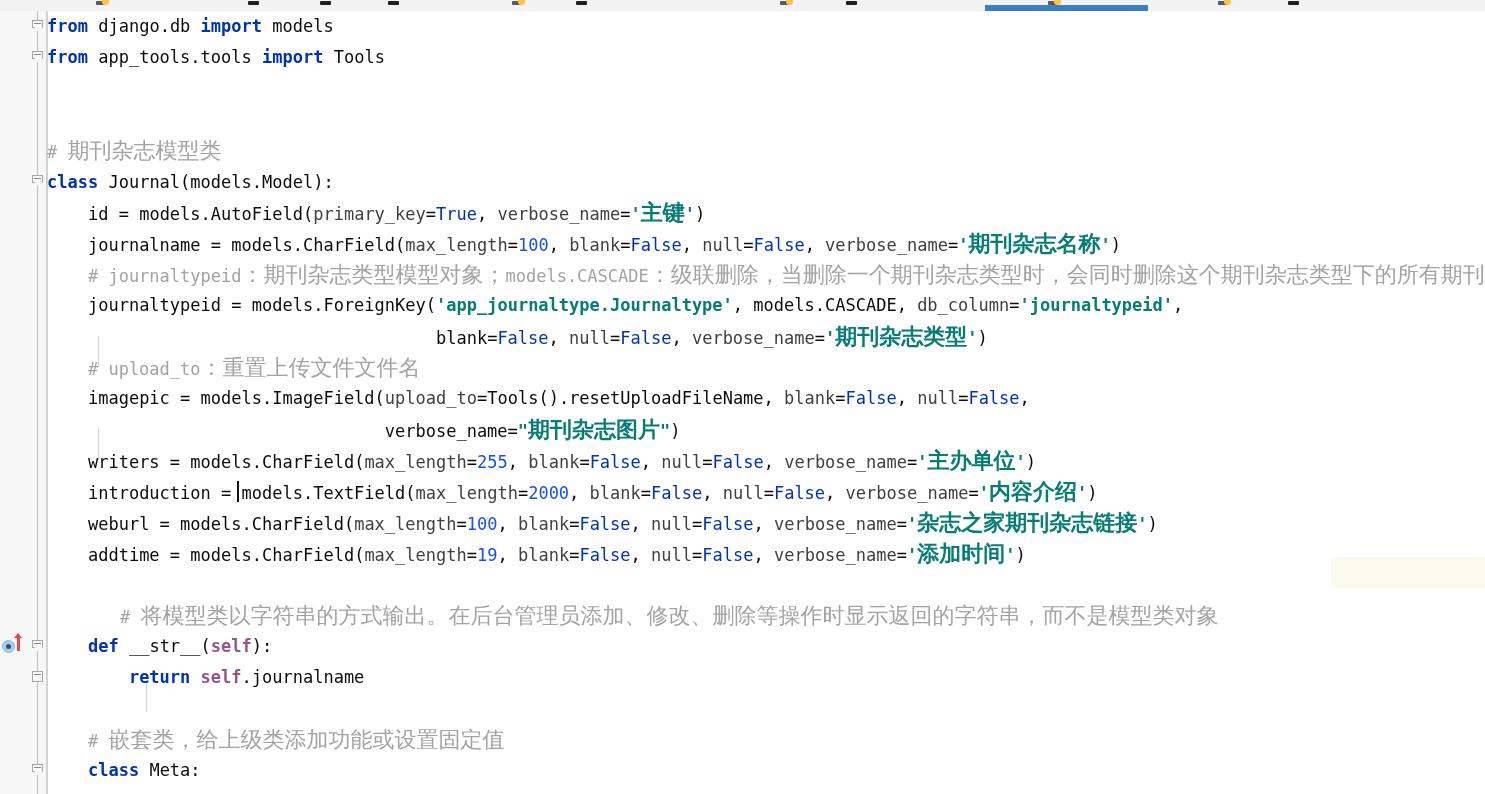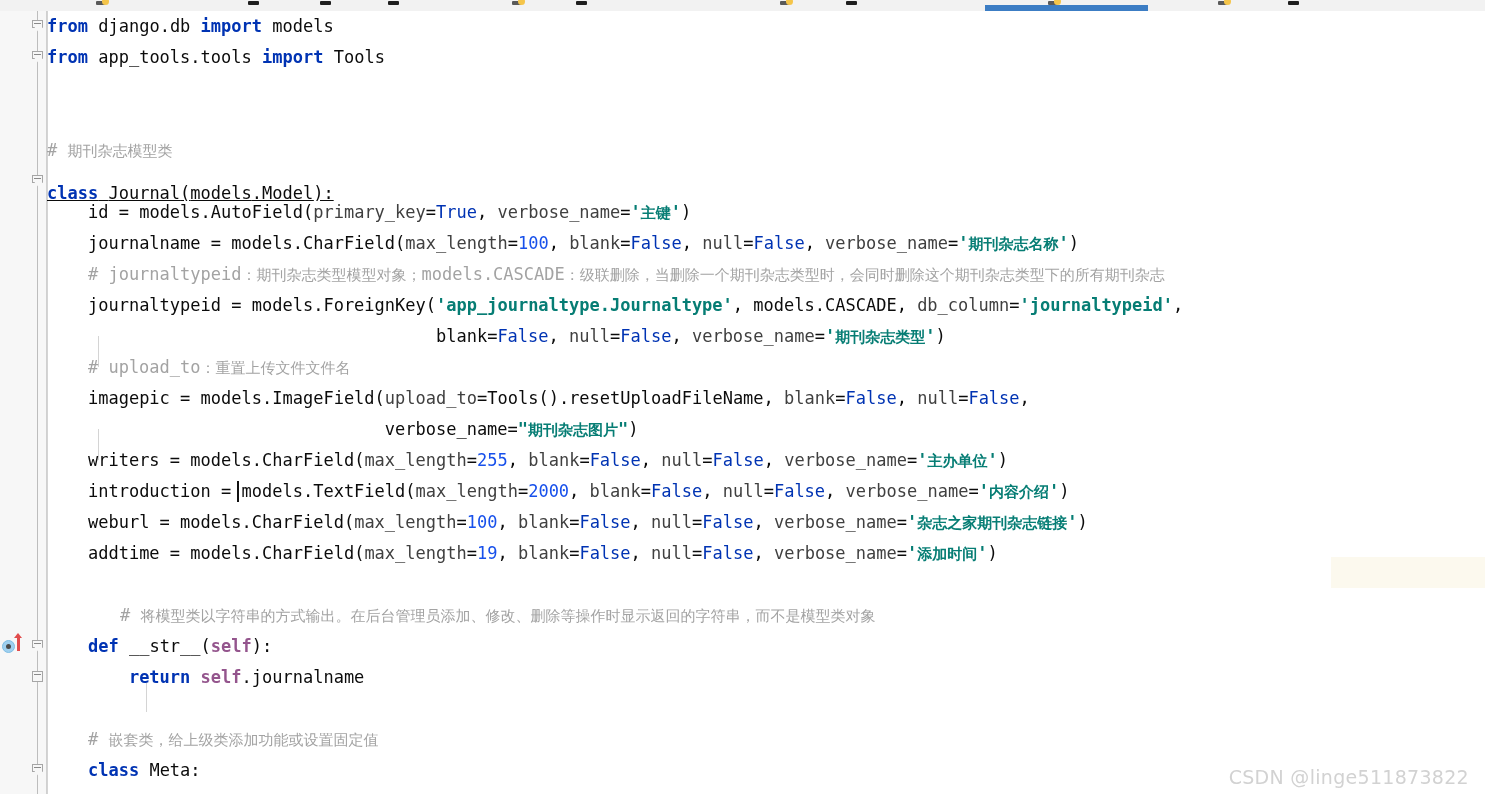--- a/index.html
+++ b/index.html
@@ -58,21 +58,21 @@
   
   .kw{color:#0033b3;font-weight:bold;}
   .kw-soft{color:#0033b3;}
   .num{color:#1750eb;text-align:right;}
   .str{color:#067d74;font-weight:bold;}
   .kwarg{color:#404040;}
   .cmt{color:#a3a3a3;}
   .self{color:#94558d;font-weight:bold;}
   .plain{color:#0b0b0b;}
 
-  .cn{font-family:Liberation Sans, sans-serif;font-size:15px;margin-top:26px;}
+  .cn{font-family:Liberation Sans, sans-serif;font-size:22px;margin-top:26px;}
 
   .watermark{position:absolute;right:16px;bottom:6px;color:#d2d2d2;font-size:19px;
              font-family:"DejaVu Sans","Liberation Sans",sans-serif;letter-spacing:.3px;}
 </style>
 </head>
 <body>
 
 <div class="toolbar">
   <div id="toolbar-icons">
       <div class="tb-icon" style="left: 96px;">
@@ -168,21 +168,21 @@
         <div class="indent-guide" style="left: 51px; top: 325px; height: 31px;"></div>
         <div class="indent-guide" style="left: 51px; top: 418px; height: 31px;"></div>
         <div class="indent-guide" style="left: 99px; top: 670px; height: 31px;"></div>
       </div>
     <div id="code-lines">
         <div class="line" style="top: 0px; left: 0px;"><span class="kw">from</span> <span class="plain">django</span>.<span class="plain">db</span> <span class="kw">import</span> <span class="plain">models</span></div>
         <div class="line" style="top: 31px; left: 0px;"><span class="kw">from</span> <span class="plain">app_tools</span>.<span class="plain">tools</span> <span class="kw">import</span> <span class="plain">Tools</span></div>
         <div class="line" style="top: 62px; left: 0px;"></div>
         <div class="line" style="top: 93px; left: 0px;"></div>
         <div class="line" style="top: 124px; left: 0px;"><span class="cmt"># <span class="cn">期刊杂志模型类</span></span></div>
-        <div class="line" style="top: 167px; left: 0px; text-decoration: underline;"><span class="kw">class</span> <span class="plain">Journal</span>(<span class="plain">models</span>.<span class="plain">Model</span>):</div>
+        <div class="line" style="top: 156px; left: 0px;"><span class="kw">class</span> <span class="plain">Journal</span>(<span class="plain">models</span>.<span class="plain">Model</span>):</div>
         <div class="line" style="top: 186px; left: 0px;">    <span class="plain">id</span> = <span class="plain">models</span>.<span class="plain">AutoField</span>(<span class="kwarg">primary_key</span>=<span class="kw-soft">True</span>, <span class="kwarg">verbose_name</span>=<span class="str">'<span class="cn">主键</span>'</span>)</div>
         <div class="line" style="top: 217px; left: 0px;">    <span class="plain">journalname</span> = <span class="plain">models</span>.<span class="plain">CharField</span>(<span class="kwarg">max_length</span>=<span class="num">100</span>, <span class="kwarg">blank</span>=<span class="kw-soft">False</span>, <span class="kwarg">null</span>=<span class="kw-soft">False</span>, <span class="kwarg">verbose_name</span>=<span class="str">'<span class="cn">期刊杂志名称</span>'</span>)</div>
         <div class="line" style="top: 248px; left: 0px;"><span class="cmt">    # journaltypeid<span class="cn">：期刊杂志类型模型对象；</span>models.CASCADE<span class="cn">：级联删除，当删除一个期刊杂志类型时，会同时删除这个期刊杂志类型下的所有期刊杂志</span></span></div>
         <div class="line" style="top: 279px; left: 0px;">    <span class="plain">journaltypeid</span> = <span class="plain">models</span>.<span class="plain">ForeignKey</span>(<span class="str">'app_journaltype.Journaltype'</span>, <span class="plain">models</span>.<span class="plain">CASCADE</span>, <span class="kwarg">db_column</span>=<span class="str">'journaltypeid'</span>,</div>
         <div class="line" style="top: 310px; left: 0px;">                                      <span class="plain">blank</span>=<span class="kw-soft">False</span>, <span class="kwarg">null</span>=<span class="kw-soft">False</span>, <span class="kwarg">verbose_name</span>=<span class="str">'<span class="cn">期刊杂志类型</span>'</span>)</div>
         <div class="line" style="top: 341px; left: 0px;"><span class="cmt">    # upload_to<span class="cn">：重置上传文件文件名</span></span></div>
         <div class="line" style="top: 372px; left: 0px;">    <span class="plain">imagepic</span> = <span class="plain">models</span>.<span class="plain">ImageField</span>(<span class="kwarg">upload_to</span>=<span class="plain">Tools</span>().<span class="plain">resetUploadFileName</span>, <span class="kwarg">blank</span>=<span class="kw-soft">False</span>, <span class="kwarg">null</span>=<span class="kw-soft">False</span>,</div>
         <div class="line" style="top: 403px; left: 0px;">                                 <span class="plain">verbose_name</span>=<span class="str">"<span class="cn">期刊杂志图片</span>"</span>)</div>
         <div class="line" style="top: 434px; left: 0px;">    <span class="plain">writers</span> = <span class="plain">models</span>.<span class="plain">CharField</span>(<span class="kwarg">max_length</span>=<span class="num">255</span>, <span class="kwarg">blank</span>=<span class="kw-soft">False</span>, <span class="kwarg">null</span>=<span class="kw-soft">False</span>, <span class="kwarg">verbose_name</span>=<span class="str">'<span class="cn">主办单位</span>'</span>)</div>
         <div class="line" style="top: 465px; left: 0px;">    <span class="plain">introduction</span> = <span class="plain">models</span>.<span class="plain">TextField</span>(<span class="kwarg">max_length</span>=<span class="num">2000</span>, <span class="kwarg">blank</span>=<span class="kw-soft">False</span>, <span class="kwarg">null</span>=<span class="kw-soft">False</span>, <span class="kwarg">verbose_name</span>=<span class="str">'<span class="cn">内容介绍</span>'</span>)</div>
@@ -192,14 +192,13 @@
         <div class="line" style="top: 589px; left: 0px; padding-left: 32px;"><span class="cmt">    # <span class="cn">将模型类以字符串的方式输出。在后台管理员添加、修改、删除等操作时显示返回的字符串，而不是模型类对象</span></span></div>
         <div class="line" style="top: 620px; left: 0px;">    <span class="kw">def</span> <span class="plain">__str__</span>(<span class="self">self</span>):</div>
         <div class="line" style="top: 651px; left: 0px;">        <span class="kw">return</span> <span class="self">self</span>.<span class="plain">journalname</span></div>
         <div class="line" style="top: 682px; left: 0px;"></div>
         <div class="line" style="top: 713px; left: 0px;"><span class="cmt">    # <span class="cn">嵌套类，给上级类添加功能或设置固定值</span></span></div>
         <div class="line" style="top: 744px; left: 0px;">    <span class="kw">class</span> <span class="plain">Meta</span>:</div>
       </div>
     <div class="caret" id="text-caret" style="left: 190px; top: 470px;"></div>
   </div>
 
-  <div class="watermark">CSDN @linge511873822</div>
 </div>
 
 </body></html>

